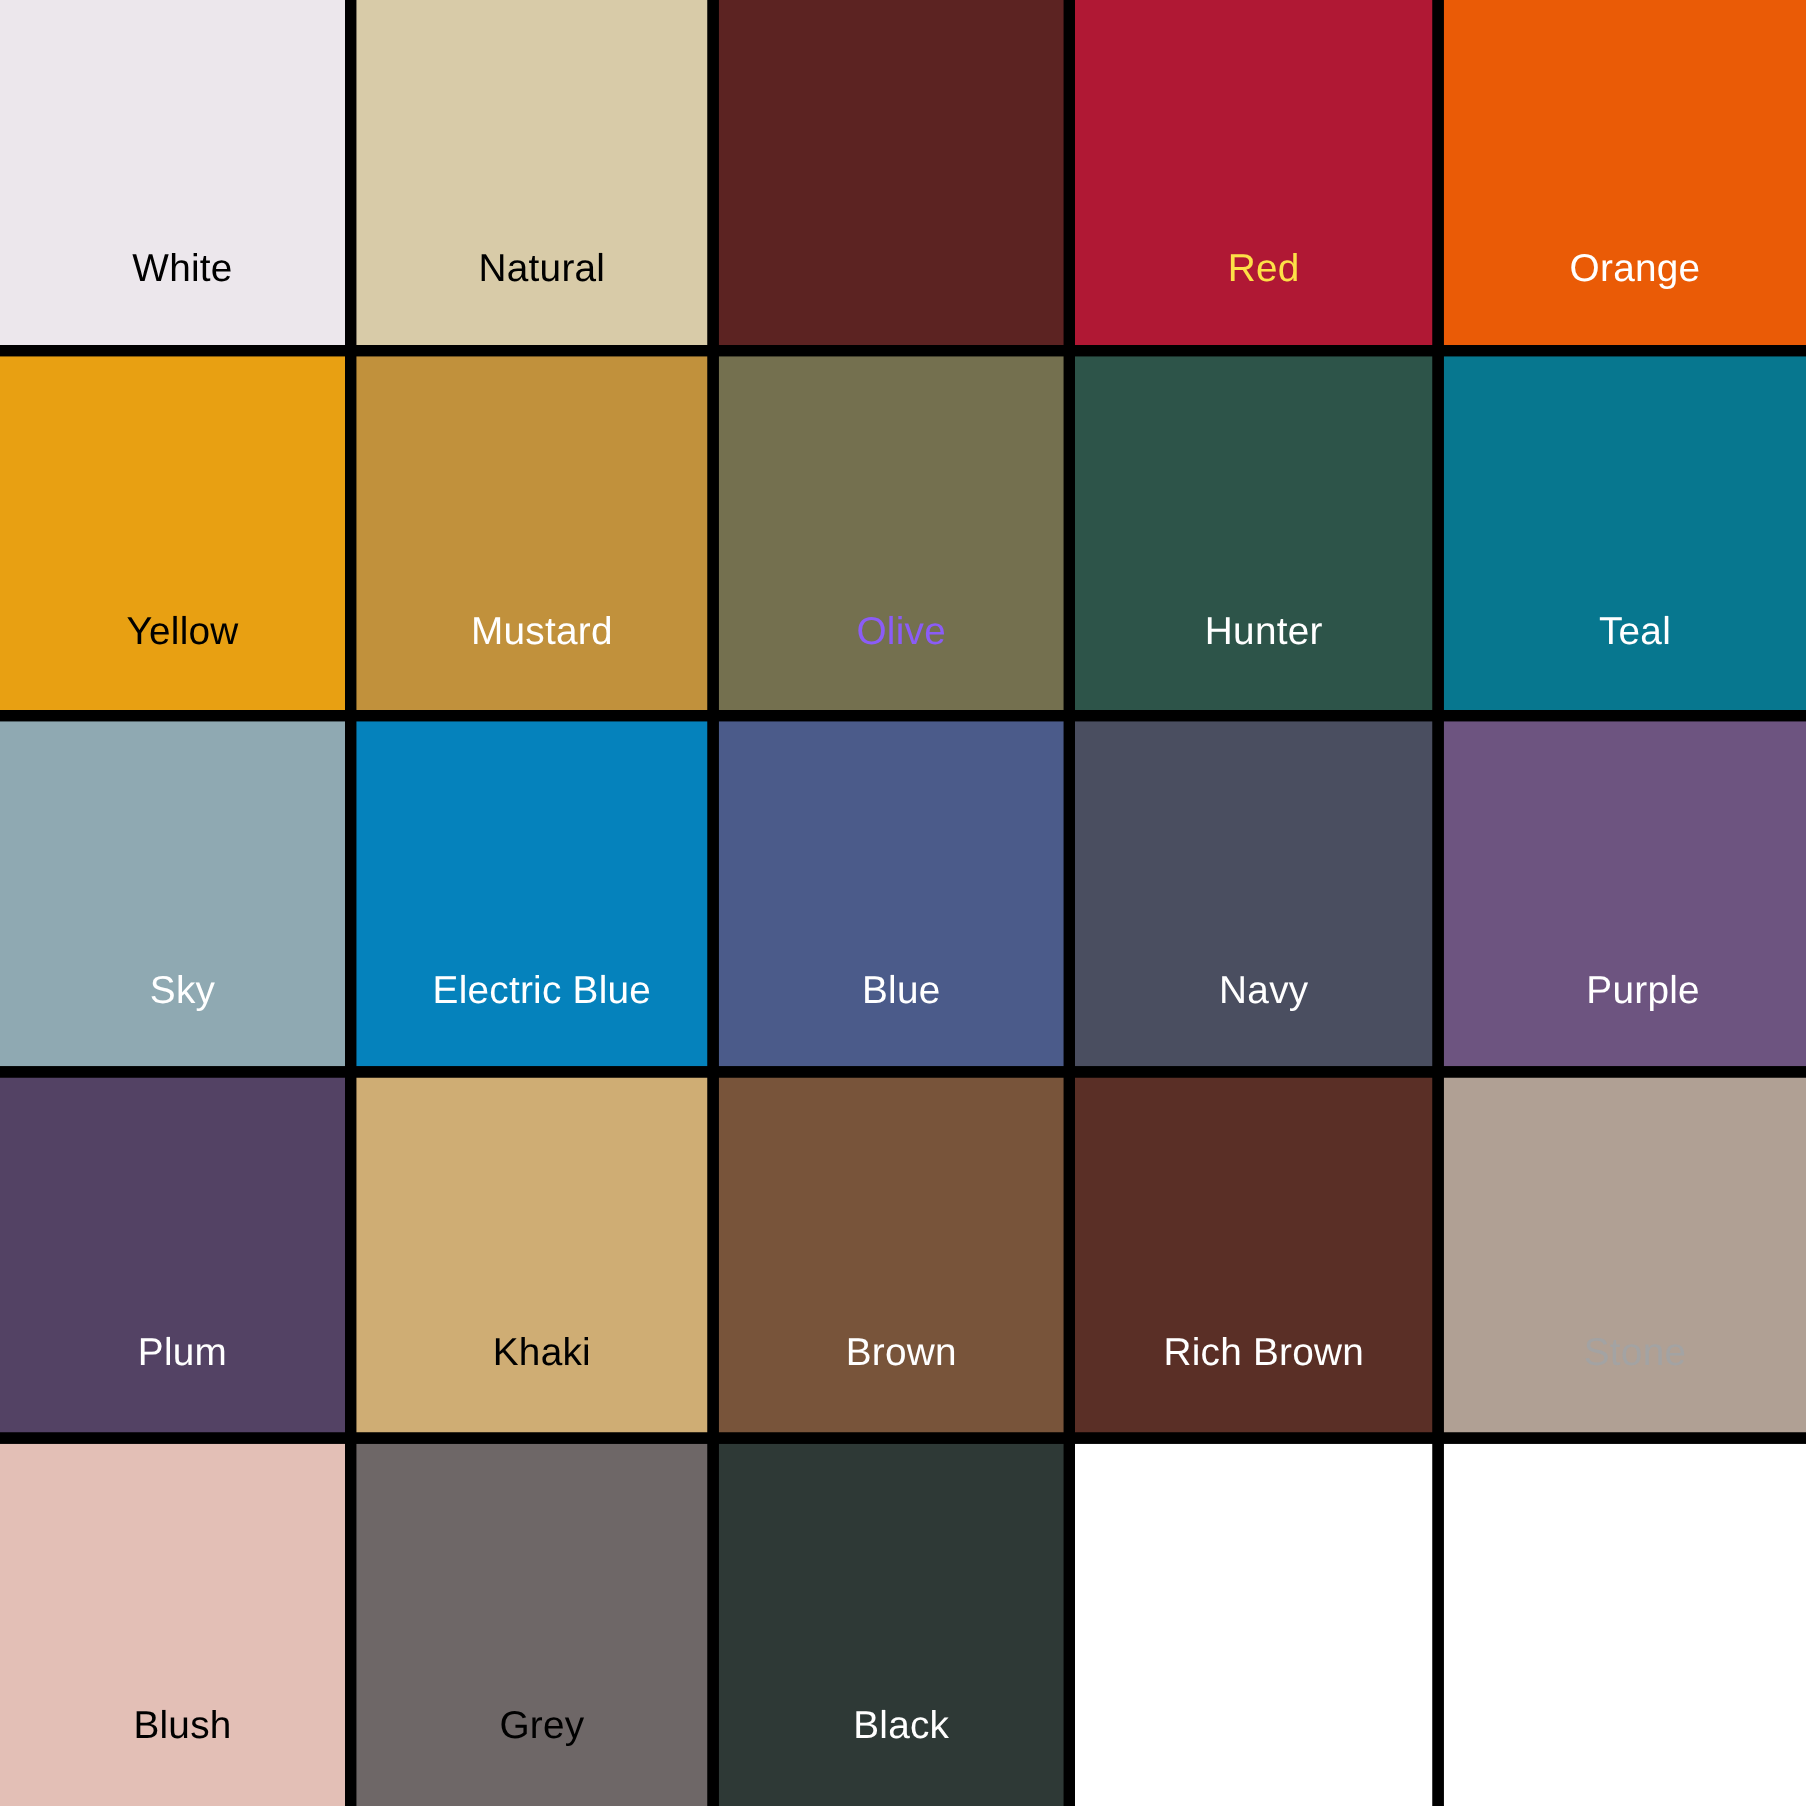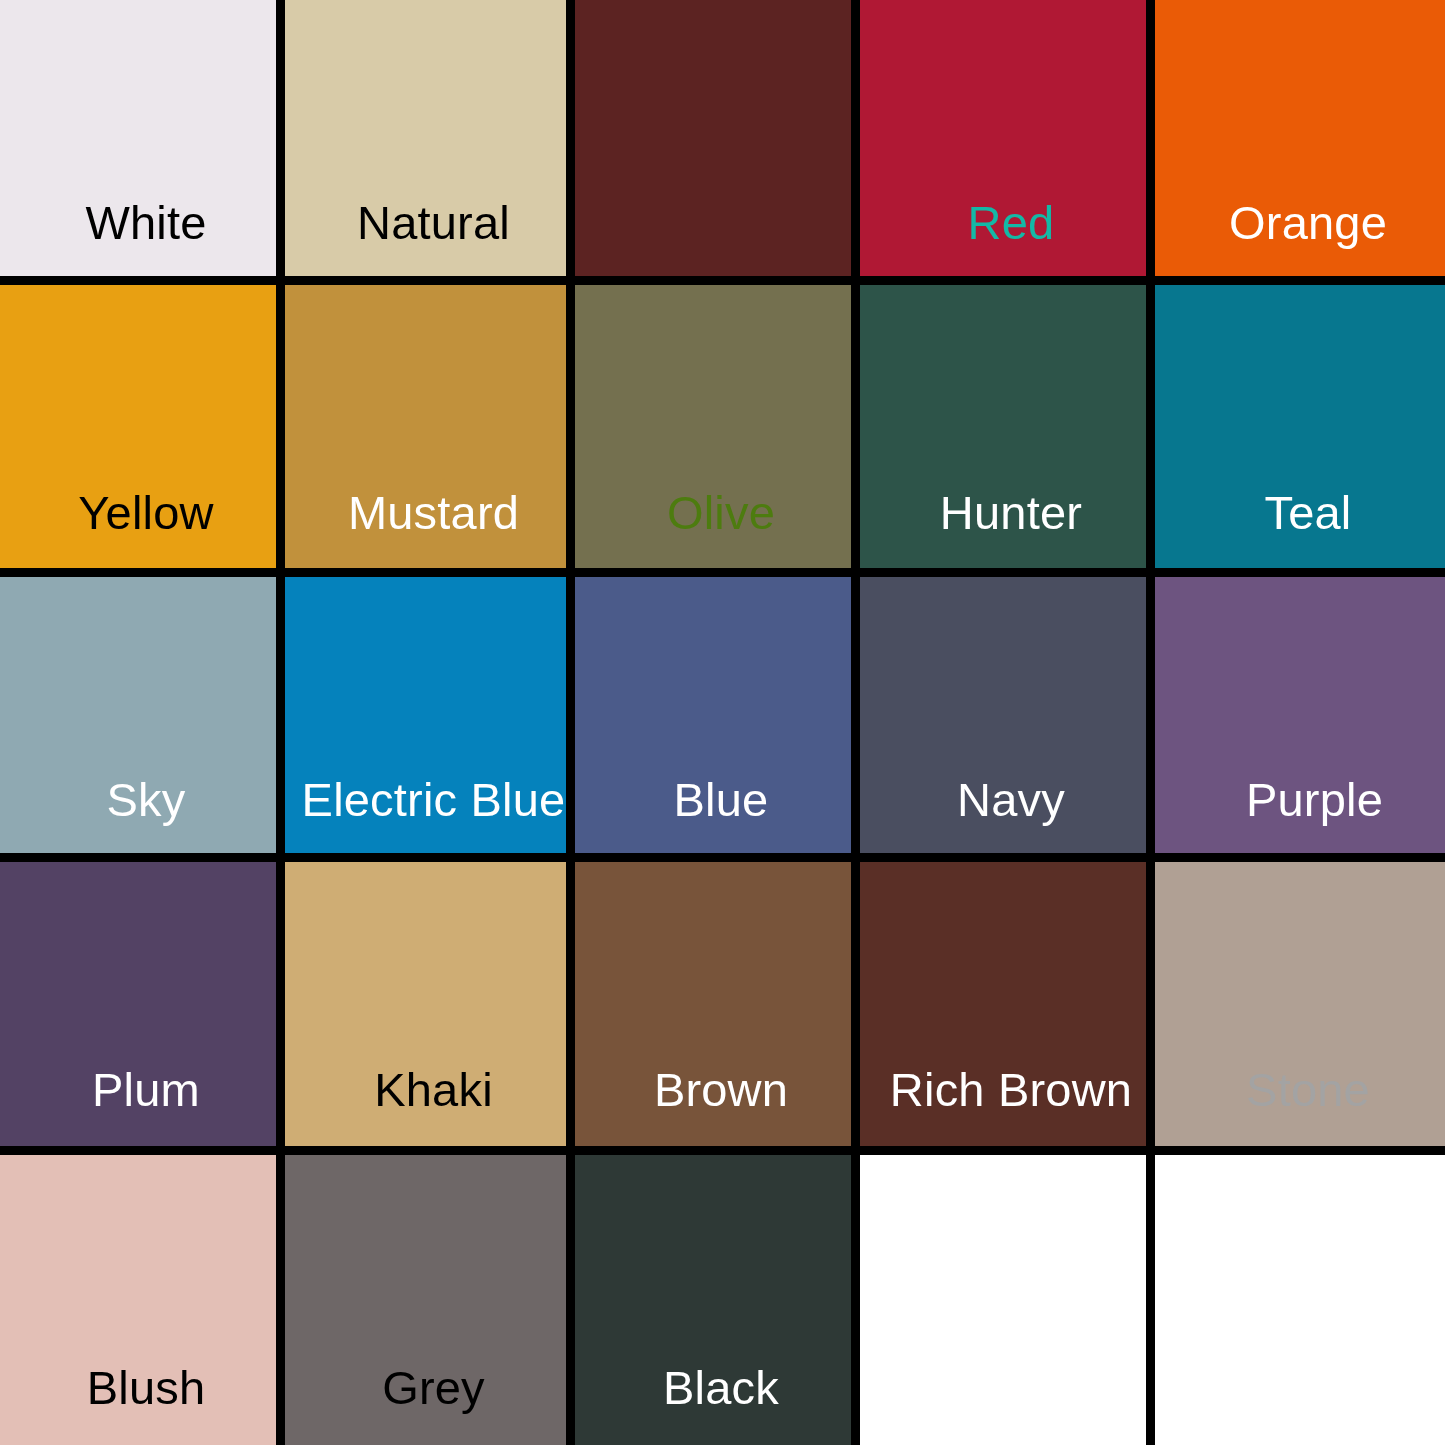--- a/index.html
+++ b/index.html
@@ -51,21 +51,21 @@
     height: 100%;
   }
 
   .swatch-label {
     position: absolute;
     left: 16px;
     right: 0;
     top: 72%;
     text-align: center;
     font-family: "Liberation Sans", sans-serif;
-    font-size: 47px;
+    font-size: 31px;
     font-weight: 400;
     line-height: 1;
     letter-spacing: 0.2px;
     white-space: nowrap;
     pointer-events: none;
   }
 </style>
 </head>
 <body>
 
@@ -76,37 +76,37 @@
     </div>
     <div class="swatch-cell col-2 row-1">
       <div class="swatch-fill" style="background: rgb(216, 203, 168);"></div>
       <div class="swatch-label" style="color: rgb(0, 0, 0);">Natural</div>
     </div>
     <div class="swatch-cell col-3 row-1">
       <div class="swatch-fill" style="background: rgb(92, 35, 34);"></div>
     </div>
     <div class="swatch-cell col-4 row-1">
       <div class="swatch-fill" style="background: rgb(176, 24, 52);"></div>
-      <div class="swatch-label" style="color: #14b8a6;">Red</div>
+      <div class="swatch-label" style="color: #fde047;">Red</div>
     </div>
     <div class="swatch-cell col-5 row-1">
       <div class="swatch-fill" style="background: rgb(234, 91, 6);"></div>
       <div class="swatch-label" style="color: rgb(255, 255, 255);">Orange</div>
     </div>
     <div class="swatch-cell col-1 row-2">
       <div class="swatch-fill" style="background: rgb(232, 160, 18);"></div>
       <div class="swatch-label" style="color: rgb(0, 0, 0);">Yellow</div>
     </div>
     <div class="swatch-cell col-2 row-2">
       <div class="swatch-fill" style="background: rgb(193, 145, 60);"></div>
       <div class="swatch-label" style="color: rgb(255, 255, 255);">Mustard</div>
     </div>
     <div class="swatch-cell col-3 row-2">
       <div class="swatch-fill" style="background: rgb(116, 112, 79);"></div>
-      <div class="swatch-label" style="color: #4d7c0f;">Olive</div>
+      <div class="swatch-label" style="color: #8b5cf6;">Olive</div>
     </div>
     <div class="swatch-cell col-4 row-2">
       <div class="swatch-fill" style="background: rgb(45, 84, 73);"></div>
       <div class="swatch-label" style="color: rgb(255, 255, 255);">Hunter</div>
     </div>
     <div class="swatch-cell col-5 row-2">
       <div class="swatch-fill" style="background: rgb(7, 119, 143);"></div>
       <div class="swatch-label" style="color: rgb(255, 255, 255);">Teal</div>
     </div>
     <div class="swatch-cell col-1 row-3">

